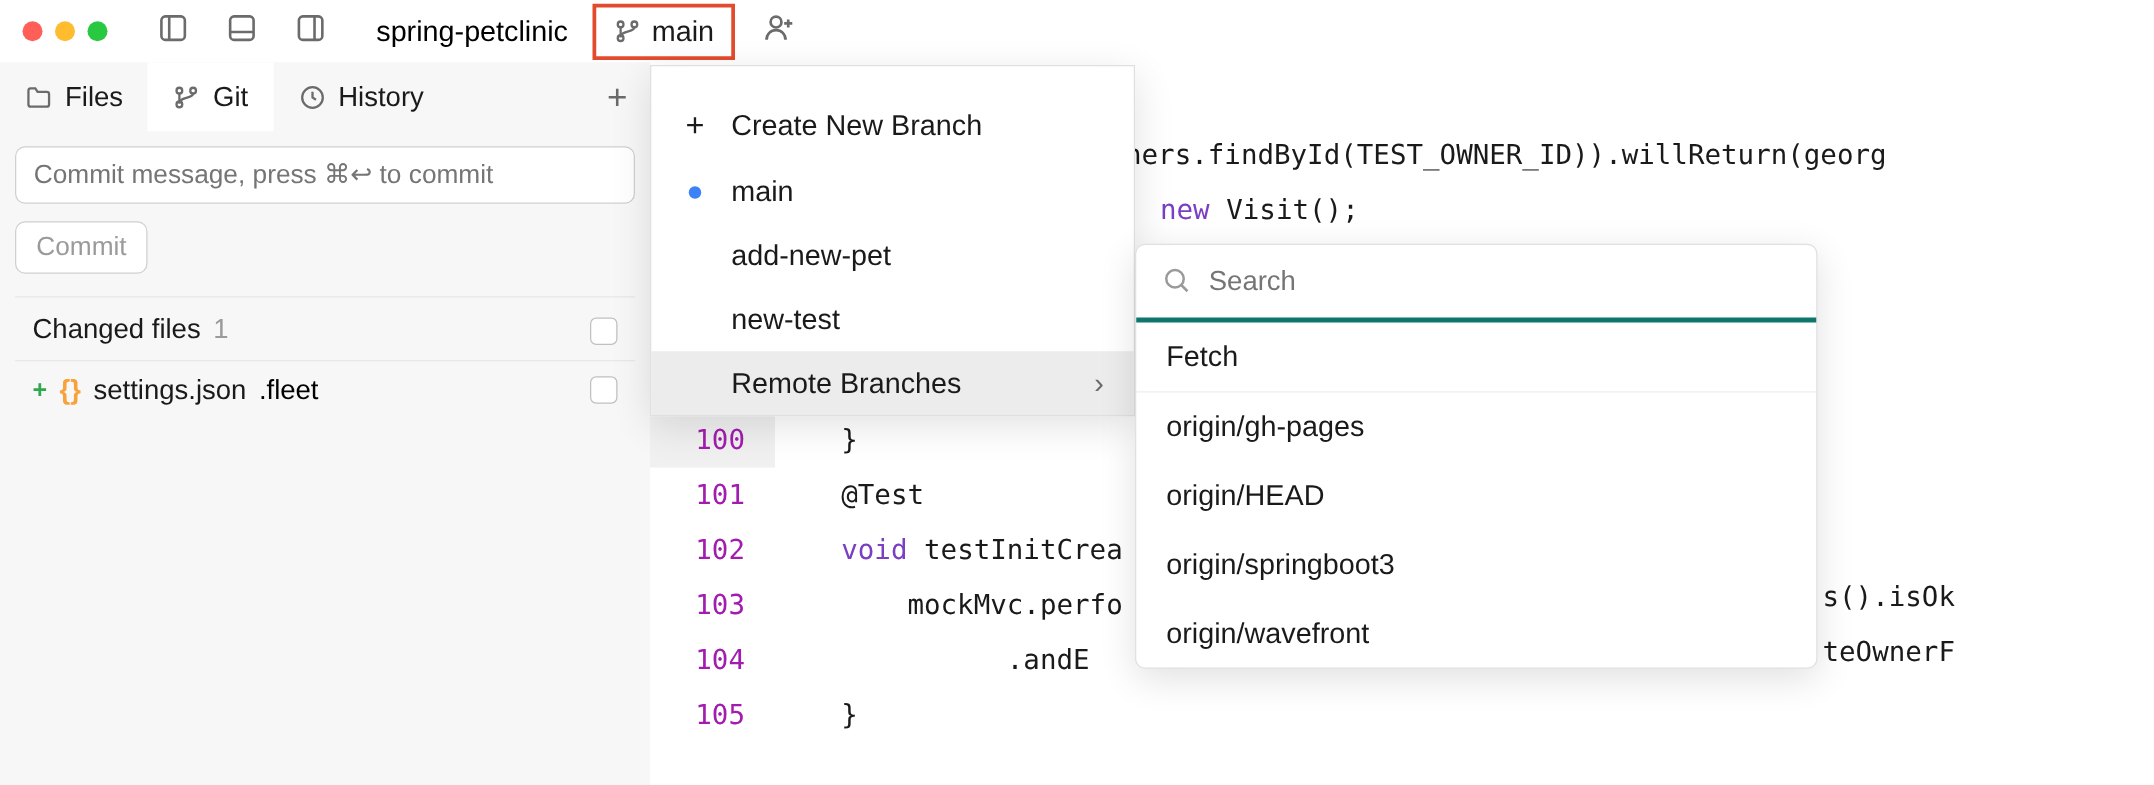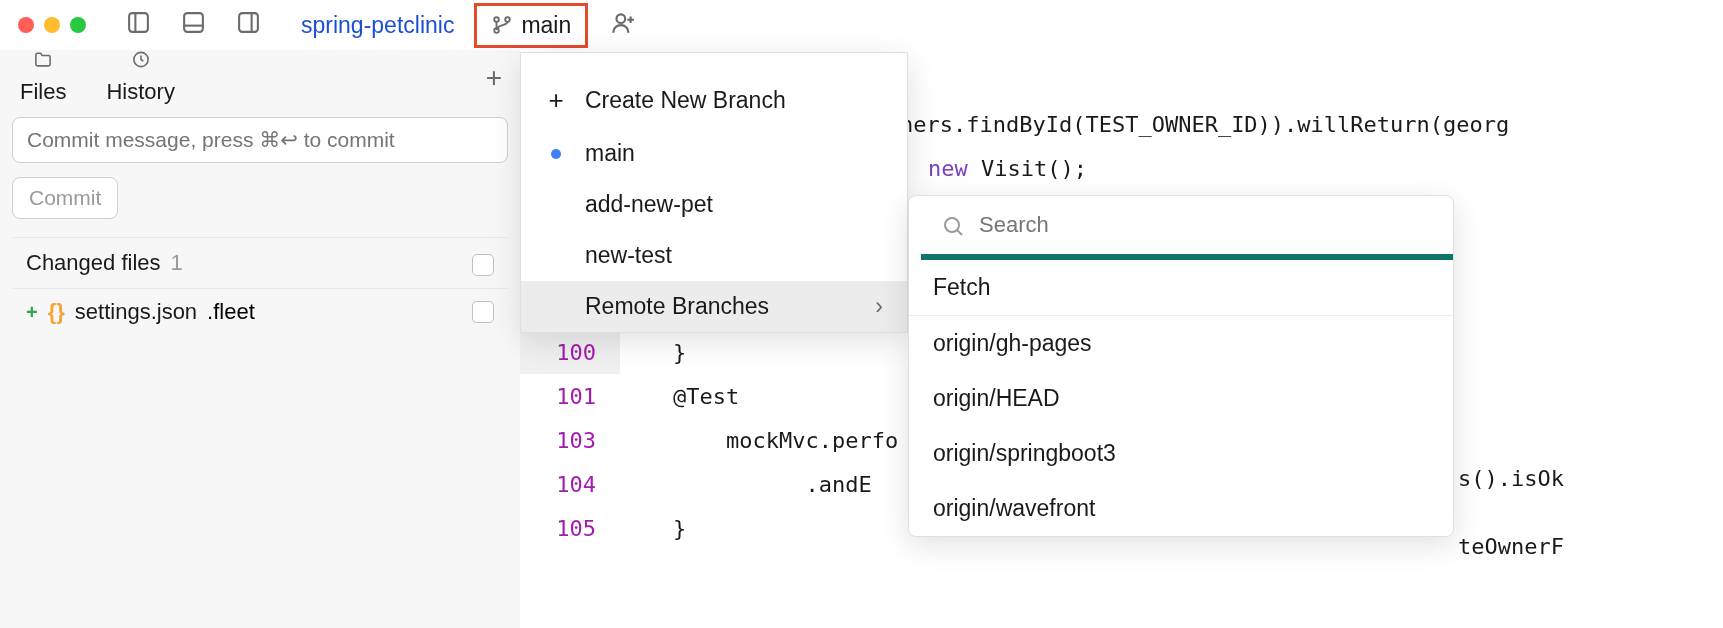--- a/index.html
+++ b/index.html
@@ -21,21 +21,21 @@
       gap: 10px;
       background: #fff;
     }
     .traffic-lights { display: flex; gap: 10px; margin-right: 30px; }
     .traffic-light { width: 16px; height: 16px; border-radius: 50%; }
     .tl-red { background: #ff5f57; }
     .tl-yellow { background: #febc2e; }
     .tl-green { background: #28c840; }
     .panel-icons { display: flex; gap: 30px; margin-right: 30px; }
     .panel-icons svg { width: 25px; height: 25px; stroke: #6b6b6b; }
-    .project-name { font-size: 23px; margin-right: 10px; color: #1d4ed8; }
+    .project-name { font-size: 23px; margin-right: 10px; color: #000000; }
     .branch-button {
       display: flex; align-items: center; gap: 8px;
       border: 3px solid #e34b2d;
       padding: 6px 14px;
       font-size: 23px;
       background: #fff;
       cursor: pointer;
     }
     .branch-button svg { width: 22px; height: 22px; stroke: #6b6b6b; }
     .add-user-icon { margin-left: 12px; }
@@ -47,21 +47,20 @@
       display: flex; align-items: center;
       height: 55px;
       background: #f7f7f7;
       position: relative;
     }
     .tab {
       display: flex; align-items: center; gap: 10px;
       padding: 0 20px; height: 100%;
       font-size: 22px;
       cursor: pointer;
-      flex-direction: column;
     }
     .tab.active { background: #fff; }
     .tab svg { width: 22px; height: 22px; stroke: #6b6b6b; }
     .tabs-plus { margin-left: auto; margin-right: 18px; font-size: 28px; color: #6b6b6b; cursor: pointer; }
 
     .sidebar-content { padding: 12px 12px; flex: 1; }
     .commit-input {
       width: 100%;
       padding: 10px 14px;
       font-size: 21px;
@@ -154,25 +153,24 @@
       position: absolute;
       top: 195px; left: 908px;
       width: 546px;
       background: #fff;
       border: 1px solid #e0e0e0;
       box-shadow: 0 8px 30px rgba(0,0,0,0.12);
       border-radius: 8px;
       z-index: 20;
     }
     .remote-search {
-      display: flex; align-items: flex-end;
+      display: flex; align-items: flex-start;
       padding: 16px 20px;
       gap: 14px;
-      border-bottom: 6px solid #0f766e;
-      margin-left: 12px;
+      border-bottom: 4px solid #0f766e;
     }
     .remote-search svg { width: 24px; height: 24px; stroke: #9a9a9a; }
     .remote-search input {
       border: none; outline: none;
       font-size: 22px; color: #6b6b6b;
       flex: 1;
     }
     .remote-item {
       padding: 14px 24px;
       font-size: 23px;
@@ -240,20 +238,30 @@
 
 <div class="main-area">
   <div class="sidebar">
     <div class="tabs">
       <div class="tab">
         <svg viewBox="0 0 24 24" fill="none" stroke-width="2">
             <path d="M3 6a2 2 0 0 1 2-2h4l2 3h8a2 2 0 0 1 2 2v9a2 2 0 0 1-2 2H5a2 2 0 0 1-2-2V6z"></path>
           </svg>
         <span>Files</span>
       </div>
+      <div class="tab active">
+        <svg viewBox="0 0 24 24" fill="none" stroke-width="2">
+            <circle cx="6" cy="6" r="2.5"></circle>
+            <circle cx="18" cy="6" r="2.5"></circle>
+            <circle cx="6" cy="18" r="2.5"></circle>
+            <path d="M6 8.5v7"></path>
+            <path d="M18 8.5c0 5-12 2-12 9"></path>
+          </svg>
+        <span>Git</span>
+      </div>
       <div class="tab">
         <svg viewBox="0 0 24 24" fill="none" stroke-width="2">
             <circle cx="12" cy="12" r="9"></circle>
             <path d="M12 7v5l3 2"></path>
           </svg>
         <span>History</span>
       </div>
       <div class="tabs-plus">+</div>
     </div>
     <div class="sidebar-content">
@@ -283,35 +291,39 @@
     <div class="code-lines">
       <div class="code-line line-100">
         <span class="line-num">100</span>
         <span class="code-text">    }</span>
       </div>
       <div class="code-line">
         <span class="line-num">101</span>
         <span class="code-text">    @Test</span>
       </div>
       <div class="code-line">
+        <span class="line-num">102</span>
+        <span class="code-text"><span>    </span><span class="kw">void</span><span> testInitCrea</span></span>
+      </div>
+      <div class="code-line">
         <span class="line-num">103</span>
         <span class="code-text">        mockMvc.perfo</span>
       </div>
       <div class="code-line">
         <span class="line-num">104</span>
         <span class="code-text">              .andE</span>
       </div>
       <div class="code-line">
         <span class="line-num">105</span>
         <span class="code-text">    }</span>
       </div>
     </div>
 
     <div class="code-right-frag" style="top:416px;">s().isOk</div>
-    <div class="code-right-frag" style="top:484px;">teOwnerF</div>
+    <div class="code-right-frag" style="top:460px;">teOwnerF</div>
   </div>
 </div>
 
 <div class="branch-popup">
   <div class="popup-item">
     <span class="popup-plus">+</span>
     <span>Create New Branch</span>
   </div>
   <div class="popup-item">
     <span class="popup-dot"></span>

